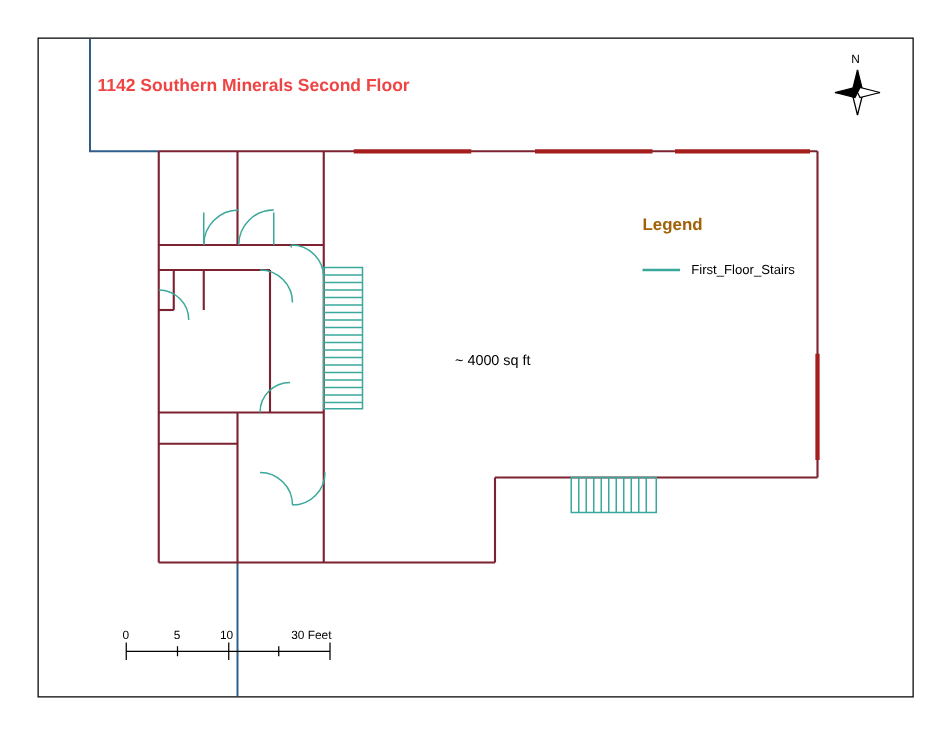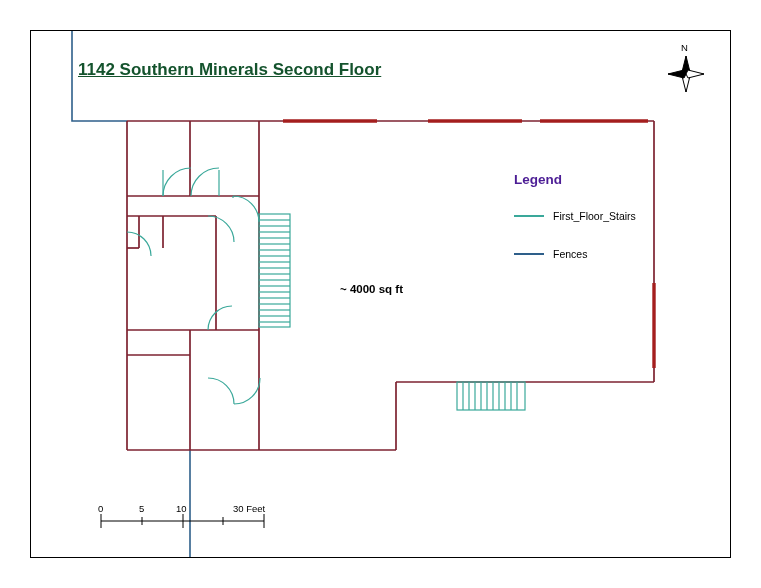--- a/index.html
+++ b/index.html
@@ -21,45 +21,44 @@
     height: 588px;
   }
   .svg-layer {
     position: absolute;
     left: 0; top: 0;
   }
   .title-text {
     position: absolute;
     left: 78px;
     top: 60px;
-    font-size: 17px;
+    font-size: 14px;
     font-weight: bold;
-    color: #14532d;
-    white-space: nowrap;
-    text-decoration: underline;
+    color: #ef4444;
+    white-space: nowrap;
   }
   .area-text {
     position: absolute;
-    left: 340px;
+    left: 364px;
     top: 283px;
     font-size: 11.5px;
-    font-weight: bold;
+    font-weight: normal;
     color: #000000;
     white-space: nowrap;
   }
   .legend-box {
     position: absolute;
     left: 514px;
     top: 172px;
     width: 170px;
   }
   .legend-title {
     font-size: 13.5px;
     font-weight: bold;
-    color: #4c1d95;
+    color: #a16207;
     margin-bottom: 11px;
   }
   .legend-row {
     display: flex;
     align-items: center;
     height: 19px;
     margin-top: 19px;
   }
   .legend-swatch {
     width: 30px;
@@ -212,24 +211,20 @@
   <div class="legend-box">
     <div class="legend-title">Legend</div>
 
     <div class="legend-row">
       <span class="legend-swatch" style="background:#3aa89a"></span>
       <span class="legend-label">First_Floor_Stairs</span>
     </div>
 
 
 
-    <div class="legend-row">
-      <span class="legend-swatch" style="background:#2e5f8a"></span>
-      <span class="legend-label">Fences</span>
-    </div>
   </div>
 
   <div class="scale-labels">
     <span class="scale-num" style="left:98px; top:503px;">0</span>
     <span class="scale-num" style="left:139px; top:503px;">5</span>
     <span class="scale-num" style="left:176px; top:503px;">10</span>
     <span class="scale-num" style="left:233px; top:503px;">30 Feet</span>
   </div>
 
 </div>

